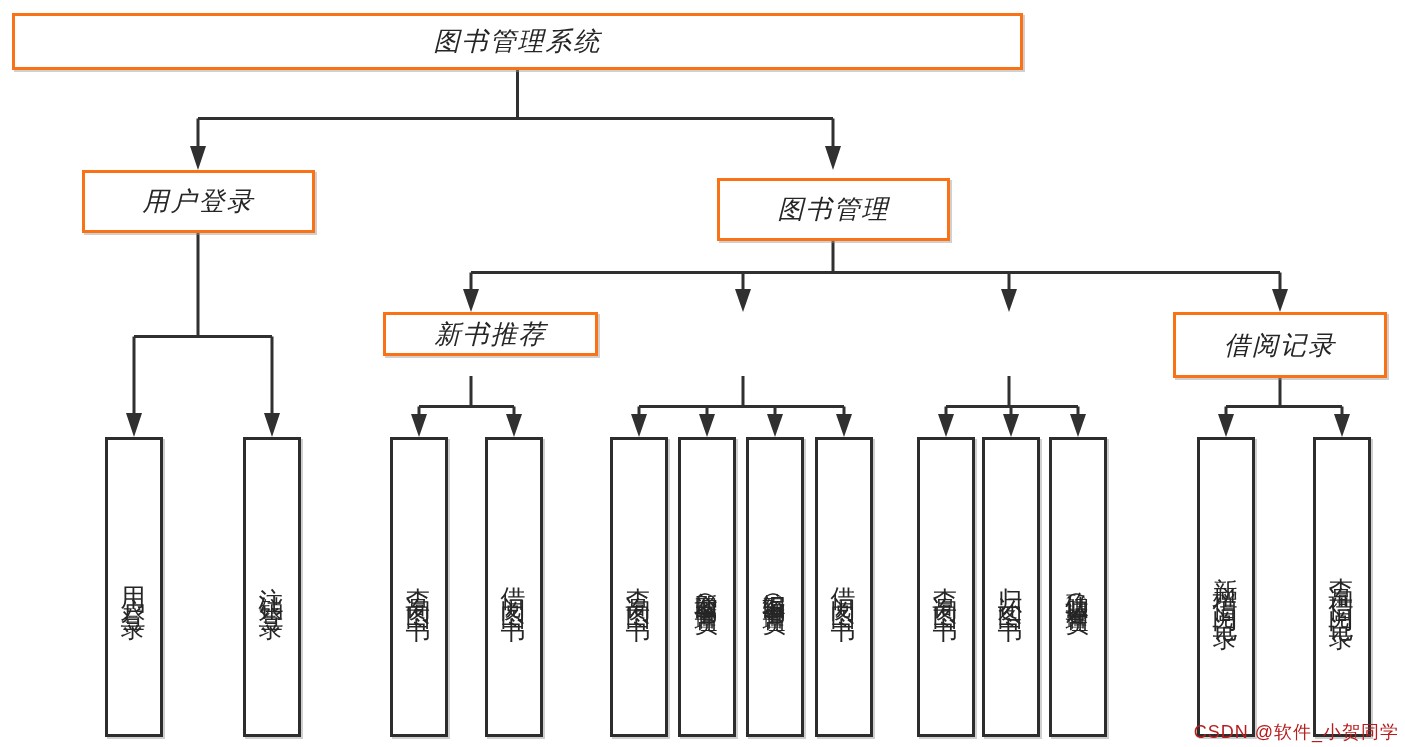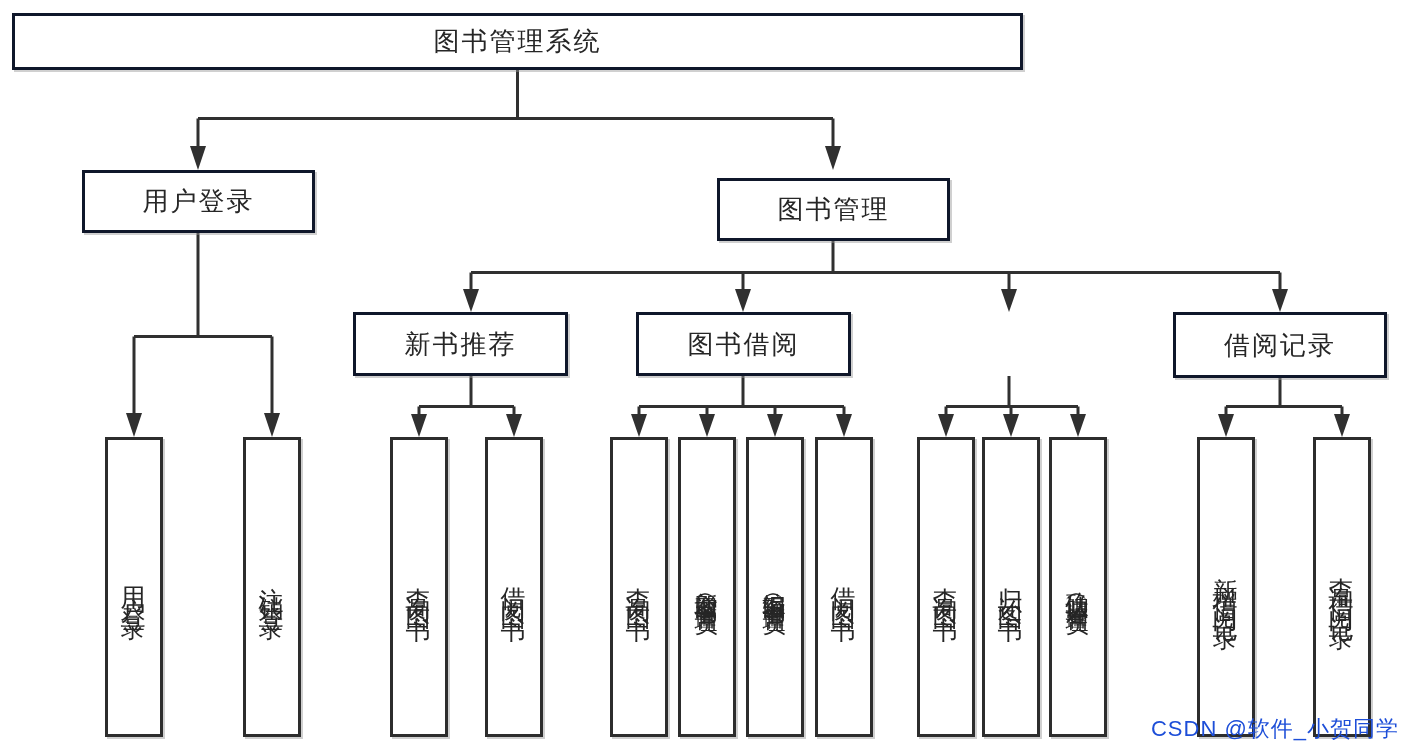--- a/index.html
+++ b/index.html
@@ -18,30 +18,31 @@
   #connectors {
     position: absolute;
     left: 0;
     top: 0;
     width: 1405px;
     height: 747px;
   }
   .hbox {
     position: absolute;
     box-sizing: border-box;
-    border: 3px solid #0f172a;
+    border: 3px solid #f97316;
     background: #ffffff;
     display: flex;
     align-items: center;
     justify-content: center;
     font-size: 26px;
     letter-spacing: 2px;
     color: #262626;
     box-shadow: 2px 2px 0 rgba(150,150,150,0.45);
     white-space: nowrap;
+    font-style: italic;
   }
   .vbox {
     position: absolute;
     box-sizing: border-box;
     top: 437px;
     width: 58px;
     height: 300px;
     border: 3px solid #2d2d2d;
     background: #ffffff;
     display: flex;
@@ -54,23 +55,23 @@
     box-shadow: 2px 2px 0 rgba(150,150,150,0.45);
   }
   .vbox.tight {
     font-size: 23px;
     letter-spacing: 3px;
   }
   #watermark {
     position: absolute;
     right: 6px;
     bottom: 3px;
-    font-size: 22px;
+    font-size: 18px;
     letter-spacing: 1px;
-    color: #1d4ed8;
+    color: #b91c1c;
     z-index: 5;
     white-space: nowrap;
   }
 </style>
 </head>
 <body>
 
 <div id="stage">
 
   <svg id="connectors" viewBox="0 0 1405 747" xmlns="http://www.w3.org/2000/svg">
@@ -111,22 +112,21 @@
       <polygon points="1218,414 1234,414 1226,437"></polygon>
       <polygon points="1334,414 1350,414 1342,437"></polygon>
     </g>
   </svg>
 
   <div class="hbox" style="left:12px; top:13px; width:1011px; height:57px">图书管理系统</div>
 
   <div class="hbox" style="left:82px; top:170px; width:233px; height:63px">用户登录</div>
   <div class="hbox" style="left:717px; top:178px; width:233px; height:63px">图书管理</div>
 
-  <div class="hbox" style="left:353px; top:312px; width:215px; height:64px">新书推荐</div>
-  <div class="hbox" style="left:636px; top:312px; width:215px; height:64px">图书借阅</div>
+  <div class="hbox" style="left:383px; top:312px; width:215px; height:44px">新书推荐</div>
   <div class="hbox" style="left:1173px; top:312px; width:214px; height:66px">借阅记录</div>
 
   <div class="vbox" style="left:105px">用户登录</div>
   <div class="vbox" style="left:243px">注销登录</div>
 
   <div class="vbox" style="left:390px">查询图书</div>
   <div class="vbox" style="left:485px">借阅图书</div>
 
   <div class="vbox" style="left:610px">查询图书</div>
   <div class="vbox tight" style="left:678px">新增图书（管理员）</div>

